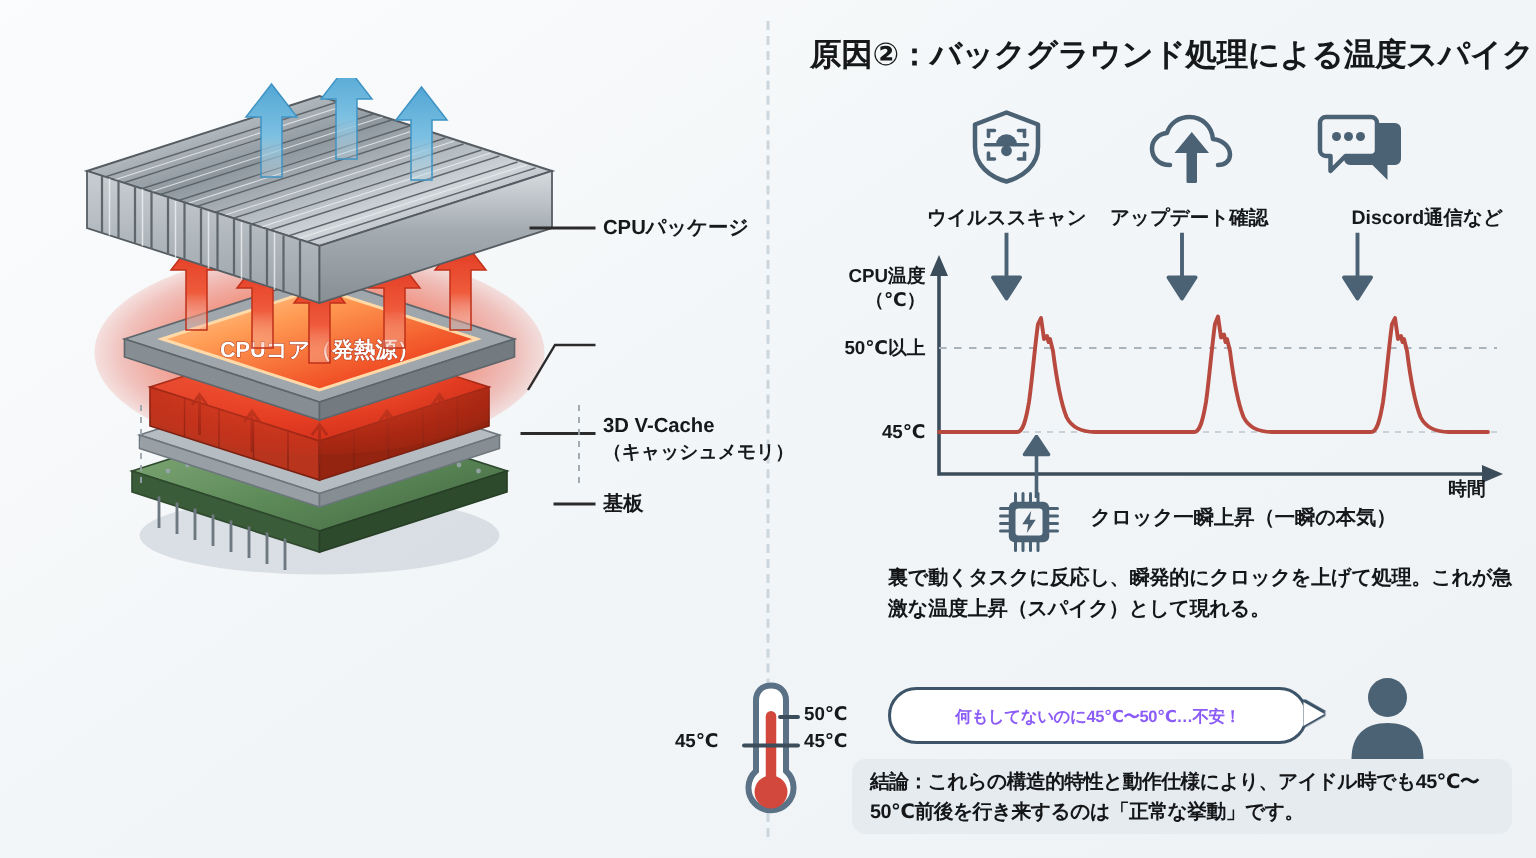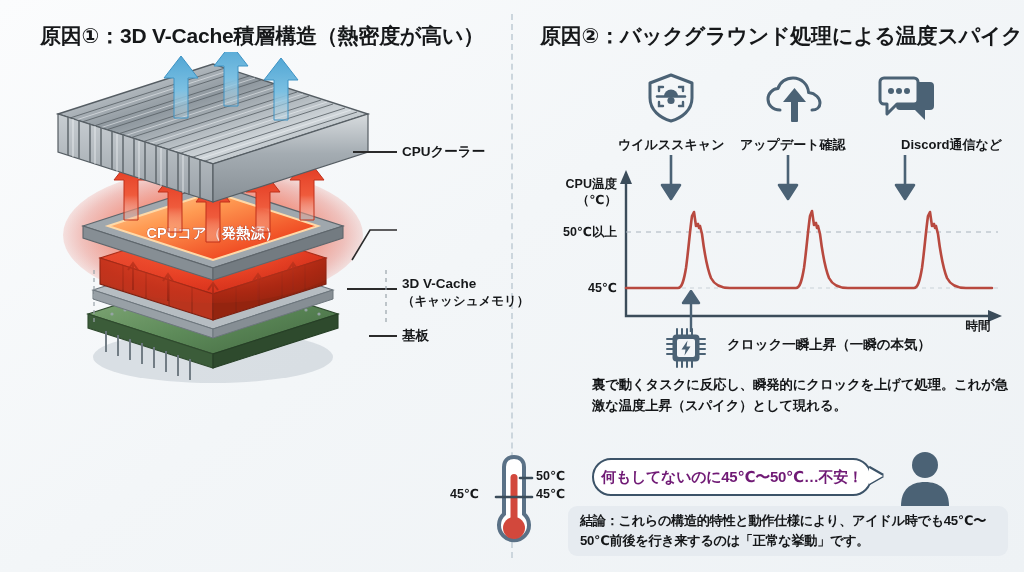--- a/index.html
+++ b/index.html
@@ -51,21 +51,21 @@
     font-size:13.4px; font-weight:700; line-height:1.6; color:#141618;
     letter-spacing:-0.15px;
   }
 
   
   #bubble {
     position:absolute; left:592px; top:458px; width:280px; height:38px;
     background:#ffffff; border:2px solid #3c5368; border-radius:19px;
     display:flex; align-items:center; justify-content:center;
   }
-  #bubble-text { font-size:15px; font-weight:700; color:#701a75; white-space:nowrap; letter-spacing:-0.3px;}
+  #bubble-text { font-size:11px; font-weight:700; color:#8b5cf6; white-space:nowrap; letter-spacing:-0.3px;}
   #bubble-tail {
     position:absolute; left:869px; top:468px; width:0;height:0;
     border-top:8px solid transparent; border-bottom:8px solid transparent;
     border-left:14px solid #ffffff;
     filter: drop-shadow(1.5px 0 0 #3c5368) drop-shadow(0 1.6px 0 #3c5368) drop-shadow(0 -1.6px 0 #3c5368);
   }
 
   #conclusion {
     position:absolute; left:568px; top:506px; width:440px; height:50px;
     background:#e6ebf0; border-radius:9px;
@@ -76,21 +76,20 @@
     padding:0 12px; letter-spacing:-0.35px;
   }
 </style>
 </head>
 <body>
 
 <div id="page">
 
   <div class="divider"></div>
 
-  <div class="panel-title abs" style="left:40px; top:22px;">原因①：3D V-Cache積層構造（熱密度が高い）</div>
 
   <svg class="abs" style="left:28px; top:52px;" width="360" height="345" viewBox="0 0 360 345">
     <defs>
       <linearGradient id="finTop" x1="0" y1="0" x2="1" y2="1">
         <stop offset="0%" stop-color="#e9edf0"></stop>
         <stop offset="40%" stop-color="#8e979e"></stop>
         <stop offset="70%" stop-color="#cfd5d9"></stop>
         <stop offset="100%" stop-color="#7d868d"></stop>
       </linearGradient>
       <linearGradient id="metalSideR" x1="0" y1="0" x2="0" y2="1">
@@ -282,21 +281,21 @@
     </g>
 
     <g fill="url(#blueArrow)" stroke="#3e93c4" stroke-width="1">
       <path d="M146 58 L146 18 L136 18 L153 -4 L170 18 L160 18 L160 58 Z" transform="translate(0,8)"></path>
       <path d="M196 46 L196 6  L186 6  L203 -16 L220 6  L210 6  L210 46 Z" transform="translate(0,8)"></path>
       <path d="M246 60 L246 20 L236 20 L253 -2 L270 20 L260 20 L260 60 Z" transform="translate(0,8)"></path>
     </g>
   </svg>
 
   <div class="leader" style="left:353px; top:151px; width:44px;"></div>
-  <div class="callout-label abs" style="left:402px; top:144px;">CPUクーラー</div>
+  <div class="callout-label abs" style="left:402px; top:144px;">CPUパッケージ</div>
 
   <svg class="abs" style="left:350px; top:218px;" width="48" height="44" viewBox="0 0 48 44">
     <path d="M2 42 L20 12 L47 12" fill="none" stroke="#2b2b2b" stroke-width="1.6"></path>
   </svg>
 
   <div class="leader" style="left:347px; top:288px; width:50px;"></div>
   <div class="abs" style="left:402px; top:276px;">
     <div class="callout-label nowrap">3D V-Cache</div>
     <div class="callout-sub nowrap">（キャッシュメモリ）</div>
   </div>

